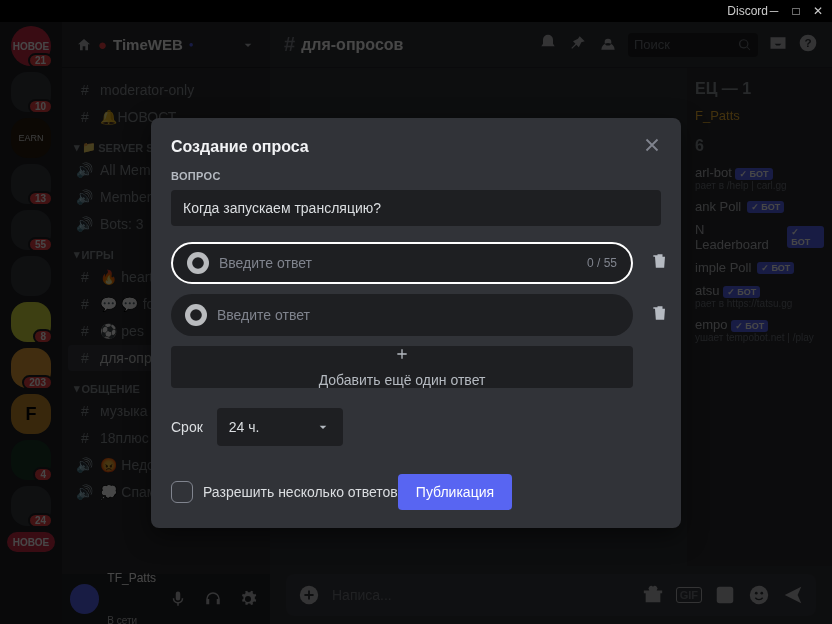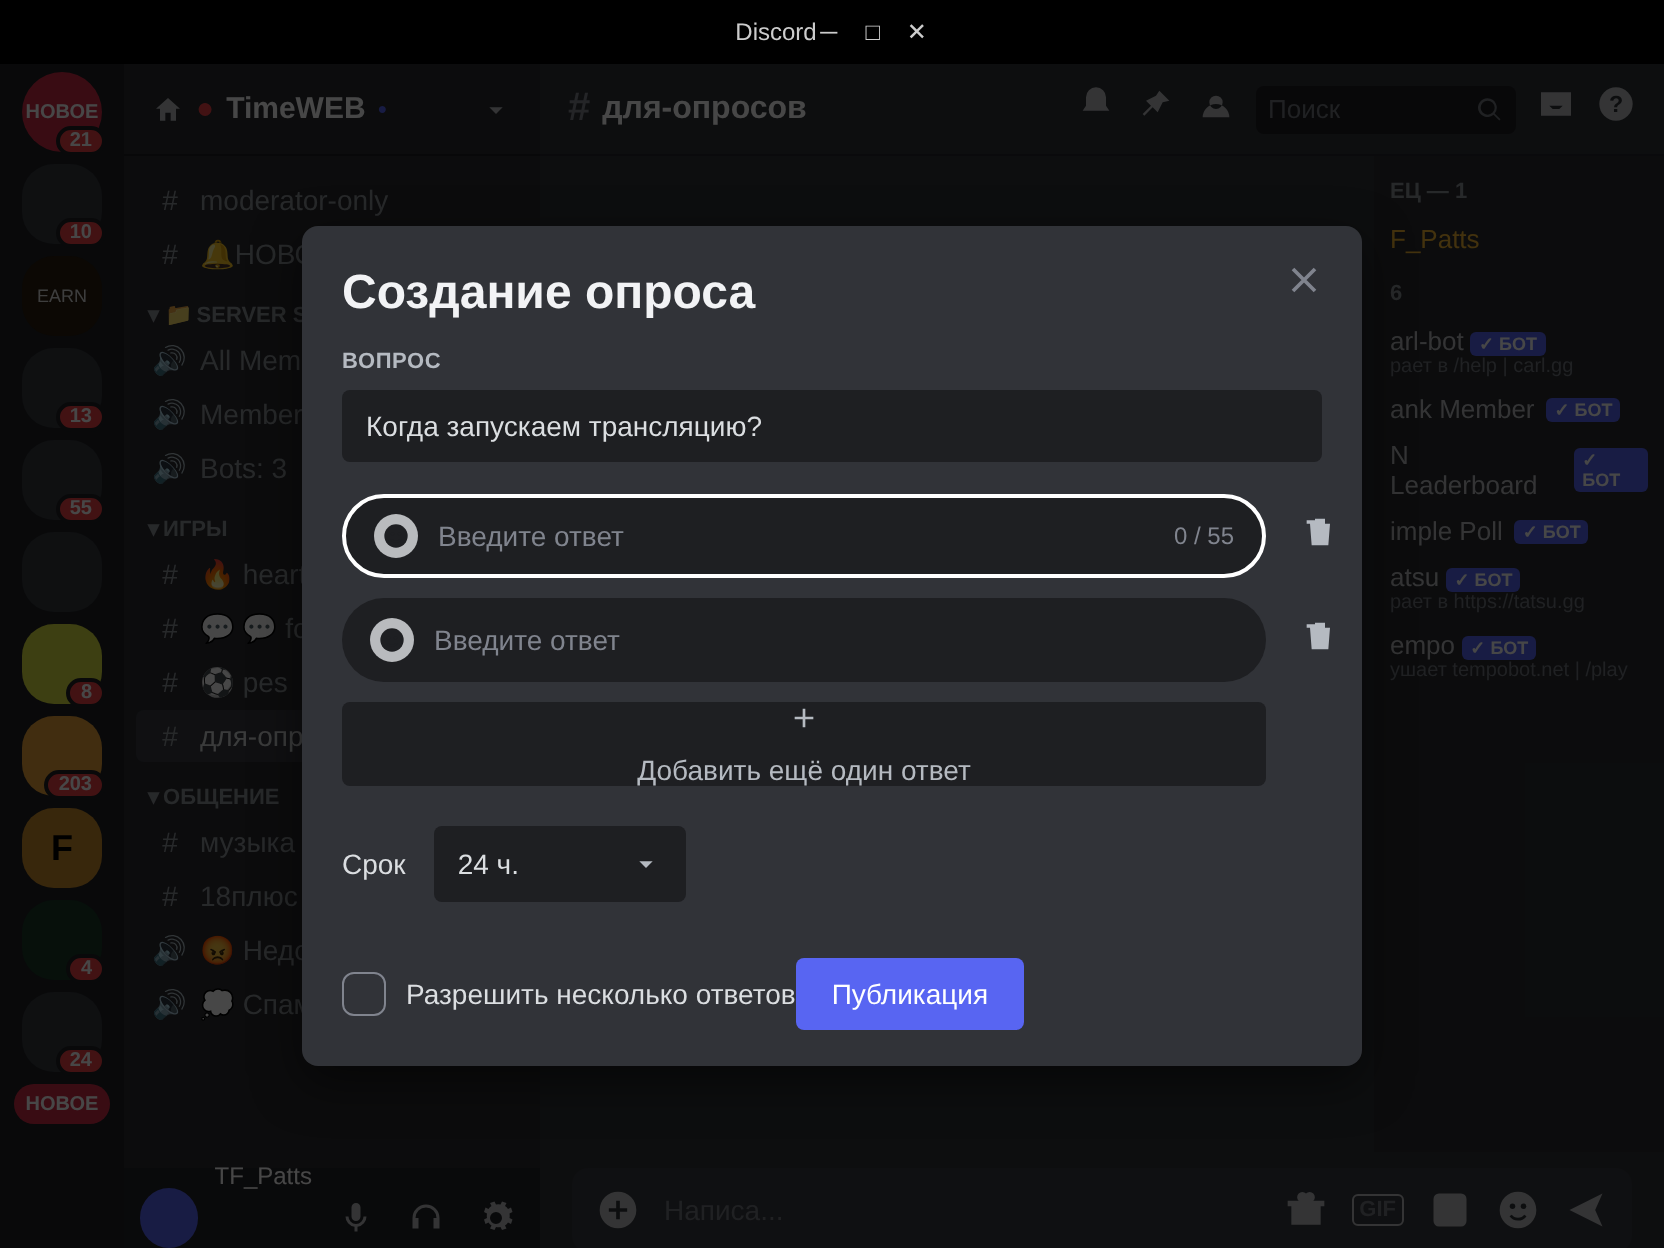--- a/index.html
+++ b/index.html
@@ -1,18 +1,18 @@
 <!DOCTYPE html>
 <html><head>
 <meta charset="utf-8">
 <style>
 * { margin: 0; padding: 0; box-sizing: border-box; font-family: -apple-system, BlinkMacSystemFont, "Segoe UI", Helvetica, Arial, sans-serif; }
 body { width: 832px; height: 624px; background: #000; overflow: hidden; position: relative; }
 
-.titlebar { height: 32px; background: #000; display: flex; align-items: center; padding: 4px 8px; color: #ccc; font-size: 12px; justify-content: center; }
+.titlebar { height: 22px; background: #000; display: flex; align-items: center; padding: 4px 8px; color: #ccc; font-size: 12px; justify-content: flex-end; }
 .titlebar .wbtns { display: flex; gap: 10px; }
 .titlebar .wbtns span { width: 12px; height: 12px; display: inline-flex; align-items: center; justify-content: center; }
 
 .app { display: flex; height: 602px; background: #202225; }
 
 .servers { width: 62px; background: #202225; display: flex; flex-direction: column; align-items: center; padding-top: 4px; gap: 6px; }
 .srv { width: 40px; height: 40px; border-radius: 16px; background: #36393f; position: relative; display:flex; align-items:center; justify-content:center; color:#ddd; font-size:9px; text-align:center; }
 .srv.new { background: #cc2d47; border-radius: 20px; color:#fff; font-weight:700; font-size:10px; }
 .badge { position: absolute; bottom: -2px; right: -2px; background: #ed4245; color: #fff; font-size: 10px; font-weight: 700; border-radius: 10px; padding: 0 5px; border: 2px solid #202225; min-width: 18px; text-align:center; }
 
@@ -34,34 +34,34 @@
 .main { flex: 1; background: #313338; display: flex; flex-direction: column; }
 .chat-header { height: 46px; border-bottom: 1px solid #26272b; display: flex; align-items: center; padding: 0 14px; gap: 10px; }
 .chat-header .title { color: #fff; font-weight: 600; display: flex; align-items: center; gap: 6px; }
 .chat-header .spacer { flex: 1; }
 .hbtn svg { width:20px; height:20px; fill:#b9bbbe; }
 .search { background: #1e1f22; border-radius: 4px; height: 24px; width: 130px; display: flex; align-items: center; padding: 0 6px; color: #72767d; font-size: 13px; justify-content: space-between; }
 
 .chat-body { flex: 1; display: flex; }
 .messages { flex: 1; }
 .members { width: 145px; background: #2b2d31; padding: 12px 8px; color: #8e9297; font-size: 13px; }
-.members .mhead { font-size: 11px; font-weight: 700; padding-bottom: 6px; }
+.members .mhead { font-size: 16px; font-weight: 700; padding-bottom: 6px; }
 .member { display: flex; align-items: center; gap: 6px; padding: 4px 0; color: #b9bbbe; font-size: 13px; }
 .bot-tag { background: #5865f2; color: #fff; font-size: 9px; font-weight: 700; border-radius: 3px; padding: 1px 4px; display:inline-flex; align-items:center; gap:1px; }
 .member .sub { font-size: 10px; color: #72767d; display:block; }
 
 .chat-input { height: 58px; display: flex; align-items: center; padding: 0 16px; }
 .input-box { flex: 1; background: #383a40; border-radius: 8px; height: 42px; display: flex; align-items: center; padding: 0 12px; color: #72767d; gap: 12px; }
 .input-box svg { width: 22px; height: 22px; fill: #b9bbbe; }
 .input-box .txt { flex: 1; font-size: 14px; }
 
 
 .overlay { position: absolute; inset: 22px 0 0 0; background: rgba(0,0,0,0.72); display: flex; align-items: center; justify-content: center; }
 .modal { width: 530px; background: #313338; border-radius: 8px; padding: 20px 4px 18px 20px; position: relative; box-shadow: 0 8px 24px rgba(0,0,0,.5); }
-.modal h2 { color: #f2f3f5; font-size: 24px; font-weight: 600; margin-bottom: 14px; }
+.modal h2 { color: #f2f3f5; font-size: 16px; font-weight: 600; margin-bottom: 14px; }
 .close { position: absolute; top: 16px; right: 18px; }
 .close svg { width: 22px; height: 22px; fill: #80848e; }
 .label { color: #b5bac1; font-size: 11px; font-weight: 700; letter-spacing: .3px; margin-bottom: 8px; }
 .field { background: #1e1f22; border-radius: 4px; padding: 10px 12px; color: #dbdee1; font-size: 14px; margin-bottom: 16px; margin-right: 16px; }
 .answer { display: flex; align-items: center; gap: 10px; margin-bottom: 10px; }
 .pill { flex: 1; background: #1e1f22; border-radius: 22px; height: 42px; display: flex; align-items: center; padding: 0 14px; gap: 10px; color: #80848e; font-size: 14px; }
 .pill.focus { border: 2px solid #fff; }
 .pill .emoji { width: 22px; height: 22px; border-radius: 50%; background: #b9bbbe; display:flex; align-items:center; justify-content:center; }
 .pill .emoji svg { width: 14px; height: 14px; fill: #1e1f22; }
 .pill .ph { flex: 1; }
@@ -255,21 +255,21 @@
       <div class="members">
         <div class="mhead">ЕЦ — 1</div>
         <div class="member">
             <span style="color:#f0b232">F_Patts</span>
           </div>
         <div class="mhead" style="margin-top:10px">6</div>
         <div class="member">
             <span><span>arl-bot</span> <span class="bot-tag">✓ БОТ</span><span class="sub">рает в /help | carl.gg</span></span>
           </div>
         <div class="member">
-            <span>ank Member</span> 
+            <span>ank Poll</span> 
             <span class="bot-tag">✓ БОТ</span>
           </div>
         <div class="member">
             <span>N Leaderboard</span> 
             <span class="bot-tag">✓ БОТ</span>
           </div>
         <div class="member">
             <span>imple Poll</span> 
             <span class="bot-tag">✓ БОТ</span>
           </div>

